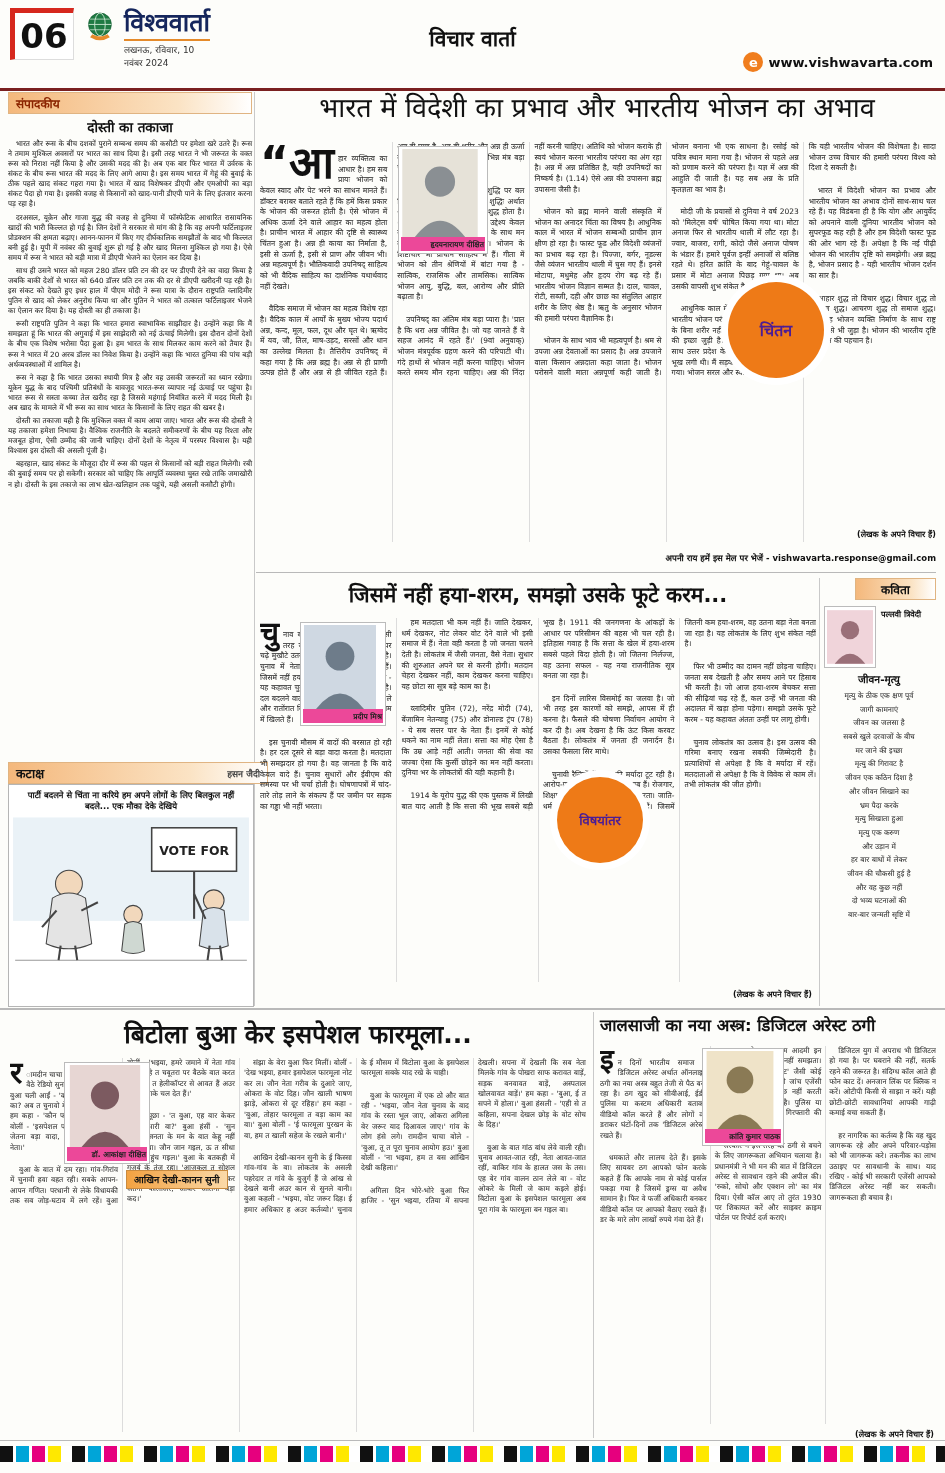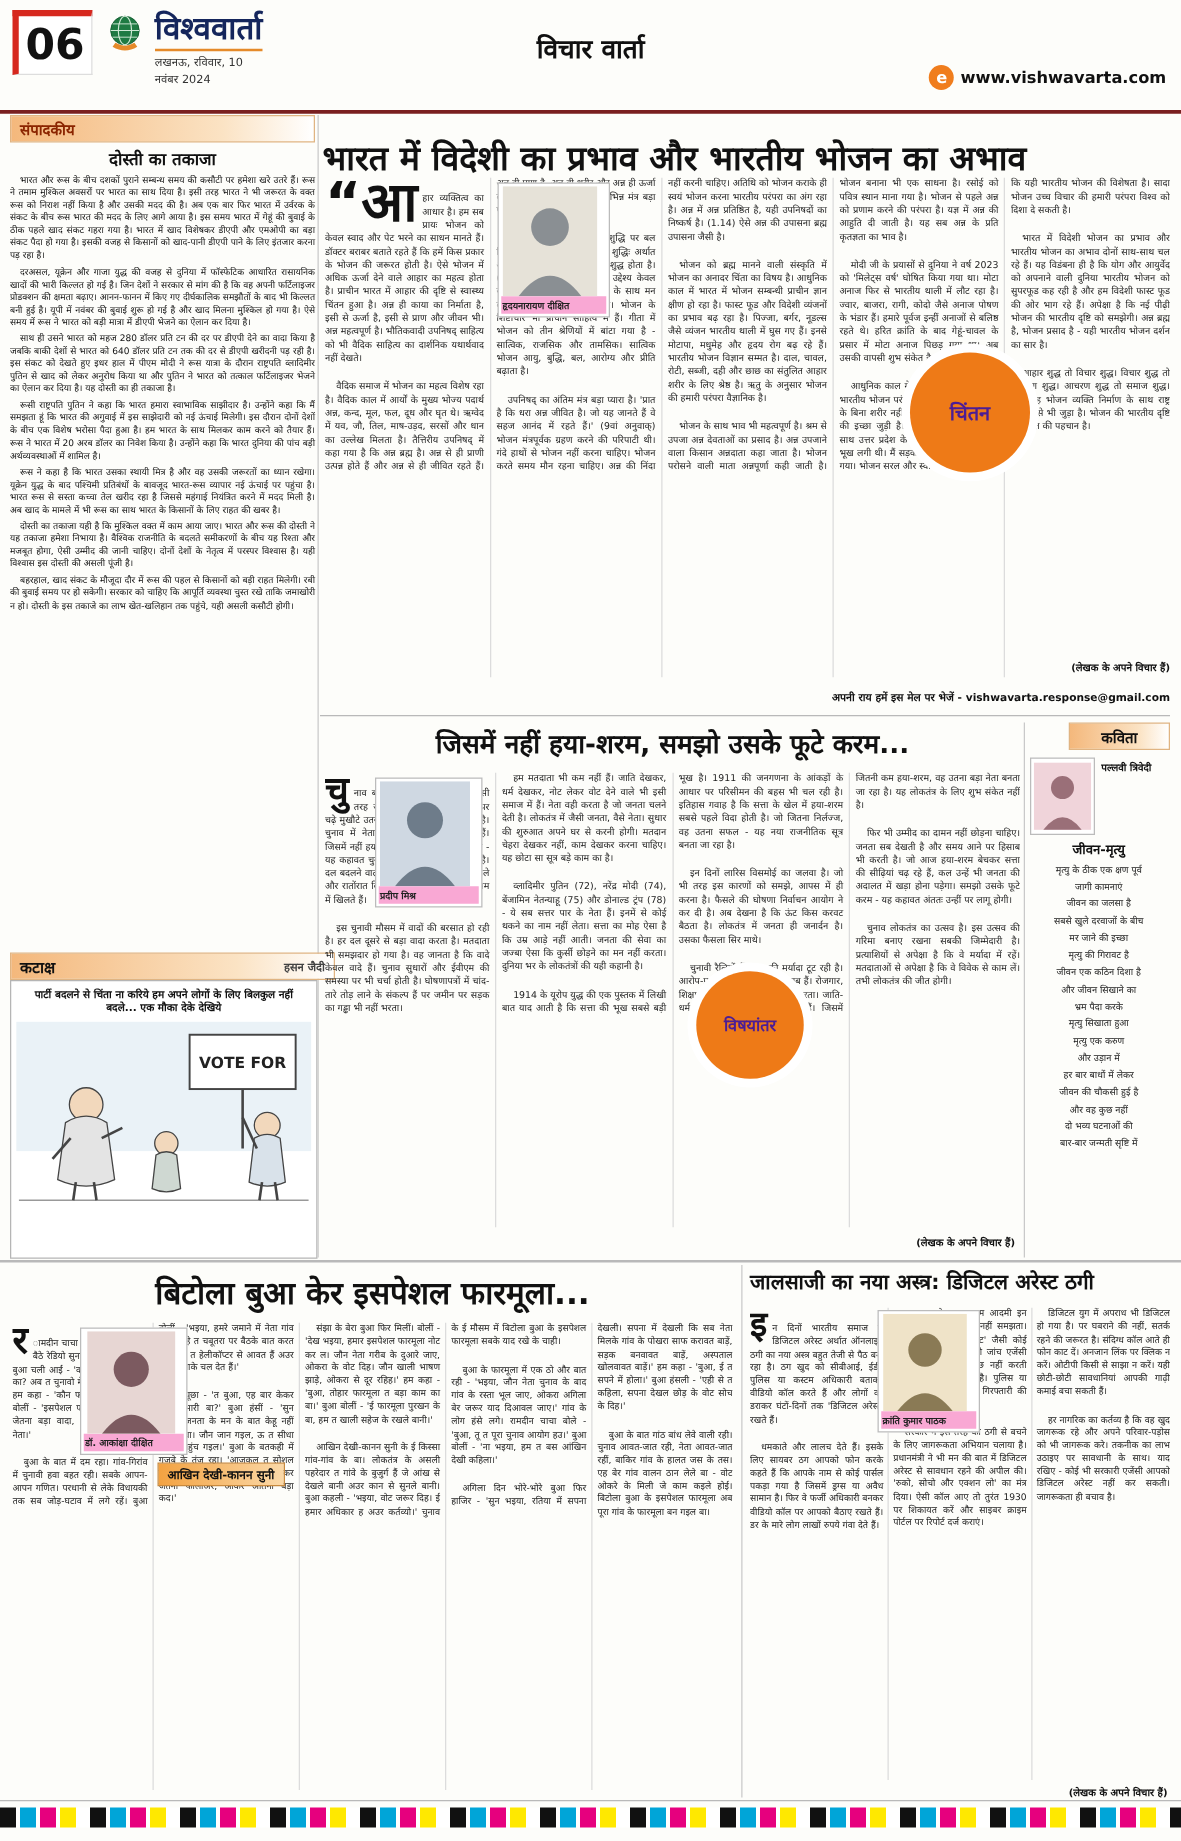--- a/index.html
+++ b/index.html
@@ -24,41 +24,41 @@
 
   
   .sec-bar{background:linear-gradient(90deg,#f4b87c,#fbe3c4 70%,#fff);border:1px solid #e0b482;
            font-weight:bold;display:flex;align-items:center;padding:0 7px;}
   .cols{column-gap:10px;column-rule:1px solid #dcdcdc;text-align:justify;color:#1c1c1c;overflow:hidden;}
   .cols p{margin:12px 0 3px;text-indent:9px;}
   .cols p:first-child{text-indent:0;}
   .dropcap{float:left;font-weight:bold;line-height:.85;padding:2px 4px 0 0;color:#111;}
   .photo{background:#fff;border:1px solid #bbb;padding:2px;}
   .photo svg{display:block;}
-  .photo-caption{background:#f9a8d4;font-size:7.5px;font-weight:bold;text-align:left;padding:2px 1px;color:#222;}
+  .photo-caption{background:#ec4899;font-size:7.5px;font-weight:bold;text-align:right;padding:2px 1px;color:#222;}
   .badge{border-radius:50%;background:#ee7a17;color:#4c1d95;font-weight:bold;display:flex;align-items:center;
          justify-content:center;box-shadow:0 0 0 7px #fff;}
   .disclaimer{font-size:8px;font-weight:bold;text-align:right;color:#111;}
   .feedback{font-size:8.5px;font-weight:bold;text-align:right;color:#111;}
 
   
   .ed-box{left:8px;top:92px;width:244px;height:668px;}
   .ed-bar{height:20px;font-size:12px;color:#8b2500;}
   .ed-title{text-align:center;font-size:13.5px;font-weight:bold;margin:4px 0 3px;}
   .ed-body{font-size:7.2px;line-height:1.4;height:612px;}
   .ed-body p{margin:0 0 3px;text-indent:8px;text-align:justify;}
 
   
   .kat-bar{left:8px;top:762px;width:244px;height:20px;font-size:12.5px;color:#111;justify-content:space-between;}
   .kat-artist{font-size:9px;font-weight:bold;color:#444;}
   .cartoon-box{left:8px;top:784px;width:244px;height:221px;border:1px solid #b5b5b5;background:#fff;}
   .cartoon-caption{font-size:8.4px;font-weight:bold;text-align:center;padding:5px 8px 2px;line-height:1.35;}
 
   
-  .lead-headline{left:258px;top:112px;width:678px;text-align:left;font-size:27px;font-weight:bold;line-height:1.2;}
+  .lead-headline{left:258px;top:92px;width:678px;text-align:center;font-size:27px;font-weight:normal;line-height:1.2;}
   .lead-body{left:260px;top:142px;width:676px;height:400px;column-count:5;font-size:7.5px;line-height:1.42;}
   .lead-photo{left:398px;top:146px;width:84px;}
   .lead-dropcap{font-size:44px;}
   .chintan{left:728px;top:282px;width:96px;height:96px;font-size:16px;}
   .lead-disclaimer{left:700px;top:528px;width:236px;}
   .lead-feedback{left:560px;top:552px;width:376px;}
 
   
   .mid-headline{left:258px;top:580px;width:560px;text-align:center;font-size:21px;font-weight:bold;}
   .mid-body{left:260px;top:618px;width:556px;height:364px;column-count:4;font-size:7.5px;line-height:1.42;}

